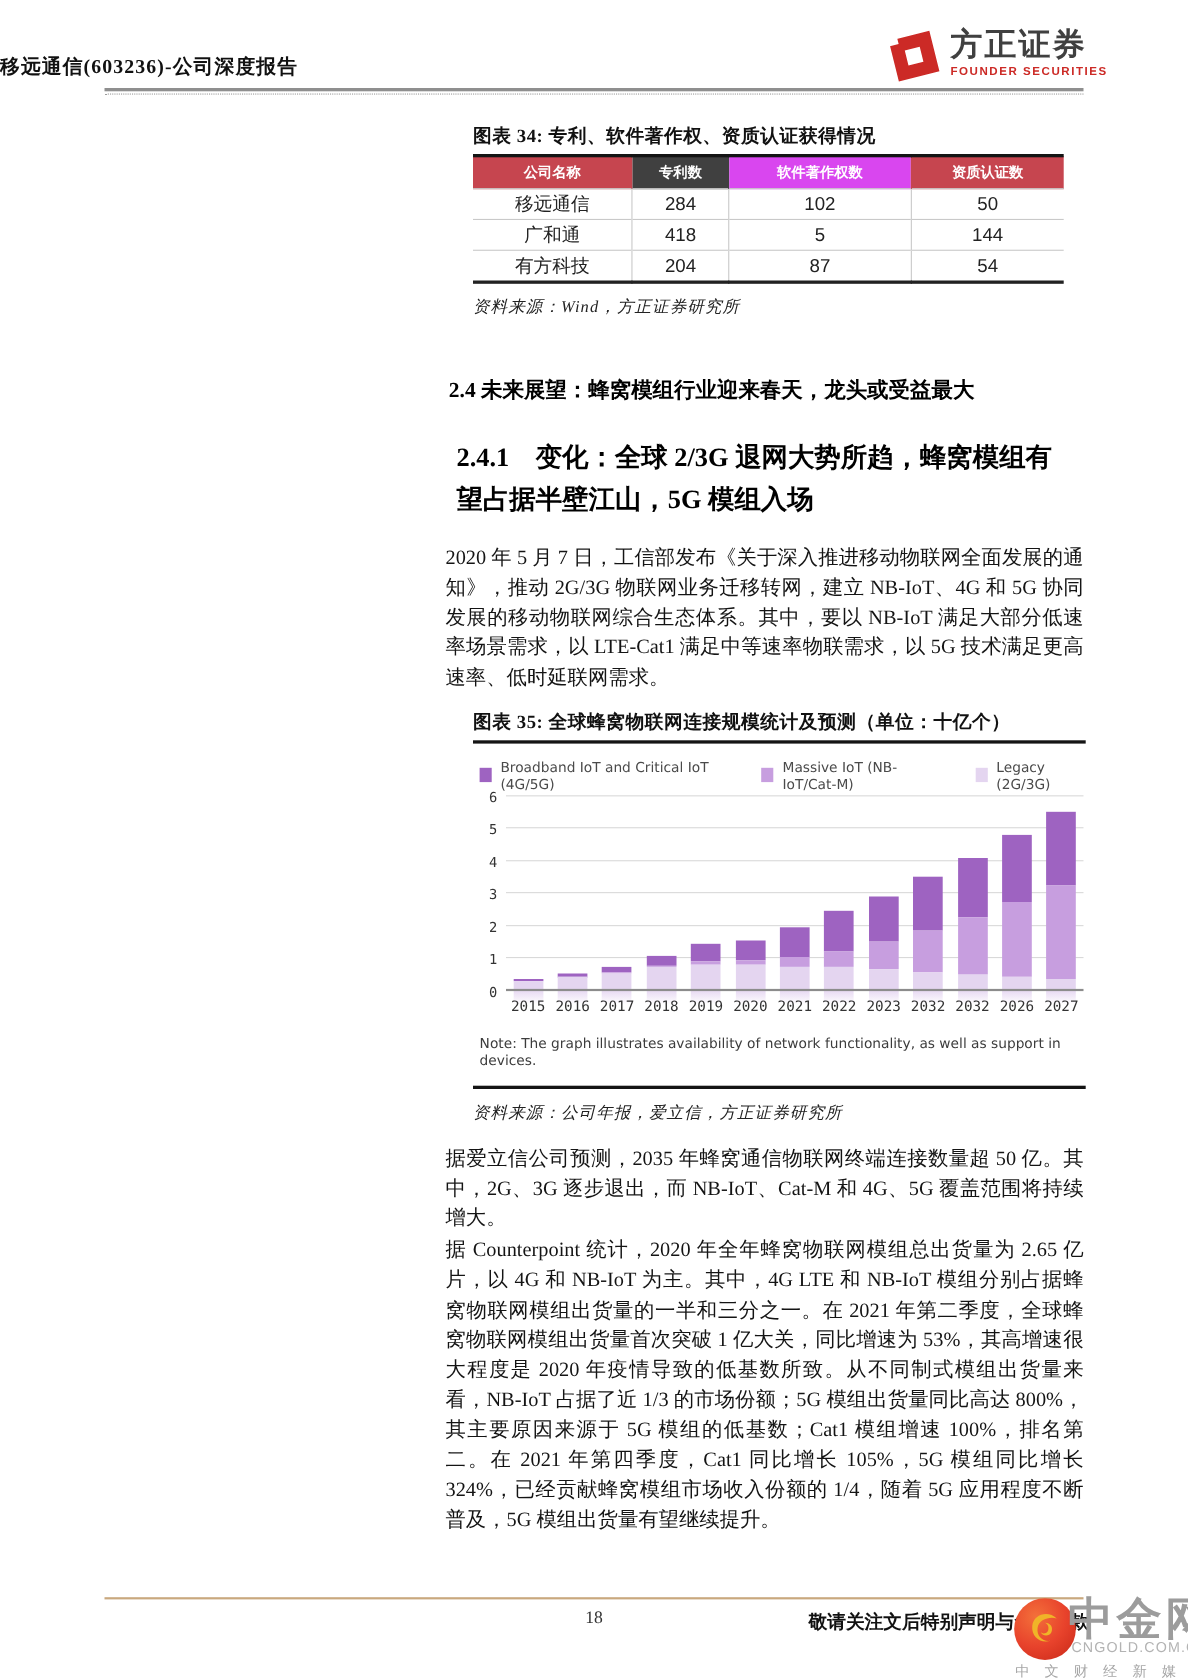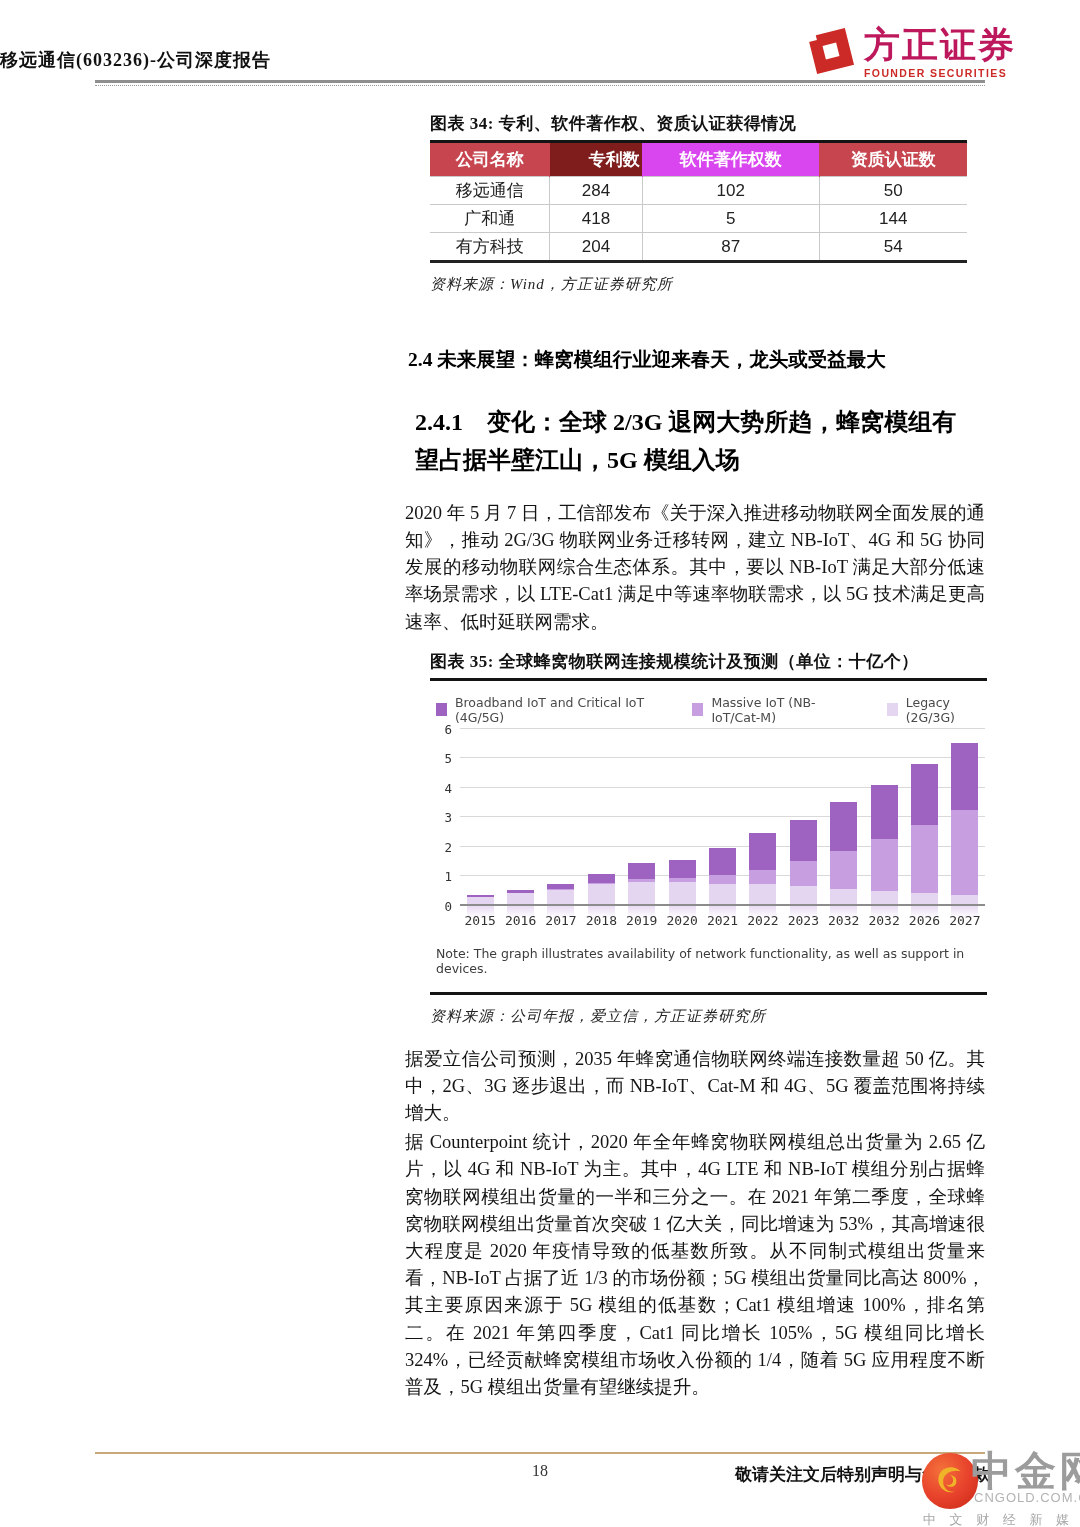--- a/index.html
+++ b/index.html
@@ -13,31 +13,31 @@
     position:absolute; top:48px; left:0; right:60px; text-align:left;
     font-size:18px; font-weight:bold; letter-spacing:1px; color:#111;
   }
   .header-rule {
     position:absolute; top:80px; left:95px; width:890px; height:6px;
     border-top:3px solid #8f8f8f; border-bottom:1px dotted #9a9a9a;
   }
   .logo { position:absolute; top:26px; left:806px; display:flex; align-items:flex-start; }
   .logo svg { width:50px; height:50px; margin-right:8px; }
   .logo-text { display:flex; flex-direction:column; }
-  .logo-cn { font-size:36px; font-weight:bold; color:#be185d; letter-spacing:2px; line-height:1.05;
+  .logo-cn { font-size:29px; font-weight:bold; color:#404040; letter-spacing:2px; line-height:1.05;
              font-family:"Liberation Sans","DejaVu Sans",sans-serif; }
   .logo-en { font-size:10.5px; font-weight:bold; color:#CC2A26; letter-spacing:1.4px; margin-top:3px;
              font-family:"Liberation Sans","DejaVu Sans",sans-serif; }
   
   .content { position:absolute; top:112px; left:405px; width:580px; }
   .fig-block { margin-left:25px; }
   .fig-caption { font-size:17px; font-weight:bold; color:#111; margin-bottom:5px; letter-spacing:0.5px; }
   
   .t34 { width:537px; border-collapse:collapse; border-top:3.5px solid #141414; border-bottom:3px solid #222; }
-  .t34 th { color:#fff; font-weight:bold; font-size:17px; padding:5px 2px; text-align:center; }
+  .t34 th { color:#fff; font-weight:bold; font-size:13px; padding:5px 2px; text-align:center; }
   .t34 td { font-size:17px; text-align:center; padding:2px 2px;
             border-top:1px solid #c9c9c9; font-family:"Liberation Sans","DejaVu Sans",sans-serif; color:#222; }
   .t34 td:first-child { font-family:"Liberation Serif","DejaVu Serif",serif; }
   .t34 td + td, .t34 th + th { border-left:1px solid #c9c9c9; }
   .t34 th + th { border-left-color:transparent; }
   .source-line { margin-top:12px; font-size:15px; font-style:italic; color:#222; letter-spacing:1px; }
   
   .h2 { margin-top:52px; margin-left:3px; font-size:19.5px; font-weight:bold; color:#000; }
   .h3 { margin-top:30px; margin-left:10px; width:562px; font-size:24px; font-weight:bold; color:#000000; line-height:1.6; }
   .para { margin-top:20px; font-size:18.5px; line-height:1.47; text-align:justify; color:#141414; }
@@ -100,21 +100,21 @@
   <div class="header-rule"></div>
 
   <div class="content">
 
     <div class="fig-block">
       <div class="fig-caption">图表 34:  专利、软件著作权、资质认证获得情况</div>
       <table class="t34">
         <thead>
             <tr>
               <th style="background: rgb(198, 69, 79);">公司名称</th>
-              <th style="background: #7f1d1d; text-align: right;">专利数</th>
+              <th style="background: #404040;">专利数</th>
               <th style="background: #d946ef;">软件著作权数</th>
               <th style="background: rgb(198, 69, 79);">资质认证数</th>
             </tr>
           </thead>
         <tbody>
             <tr>
               <td>移远通信</td>
               <td>284</td>
               <td>102</td>
               <td>50</td>

